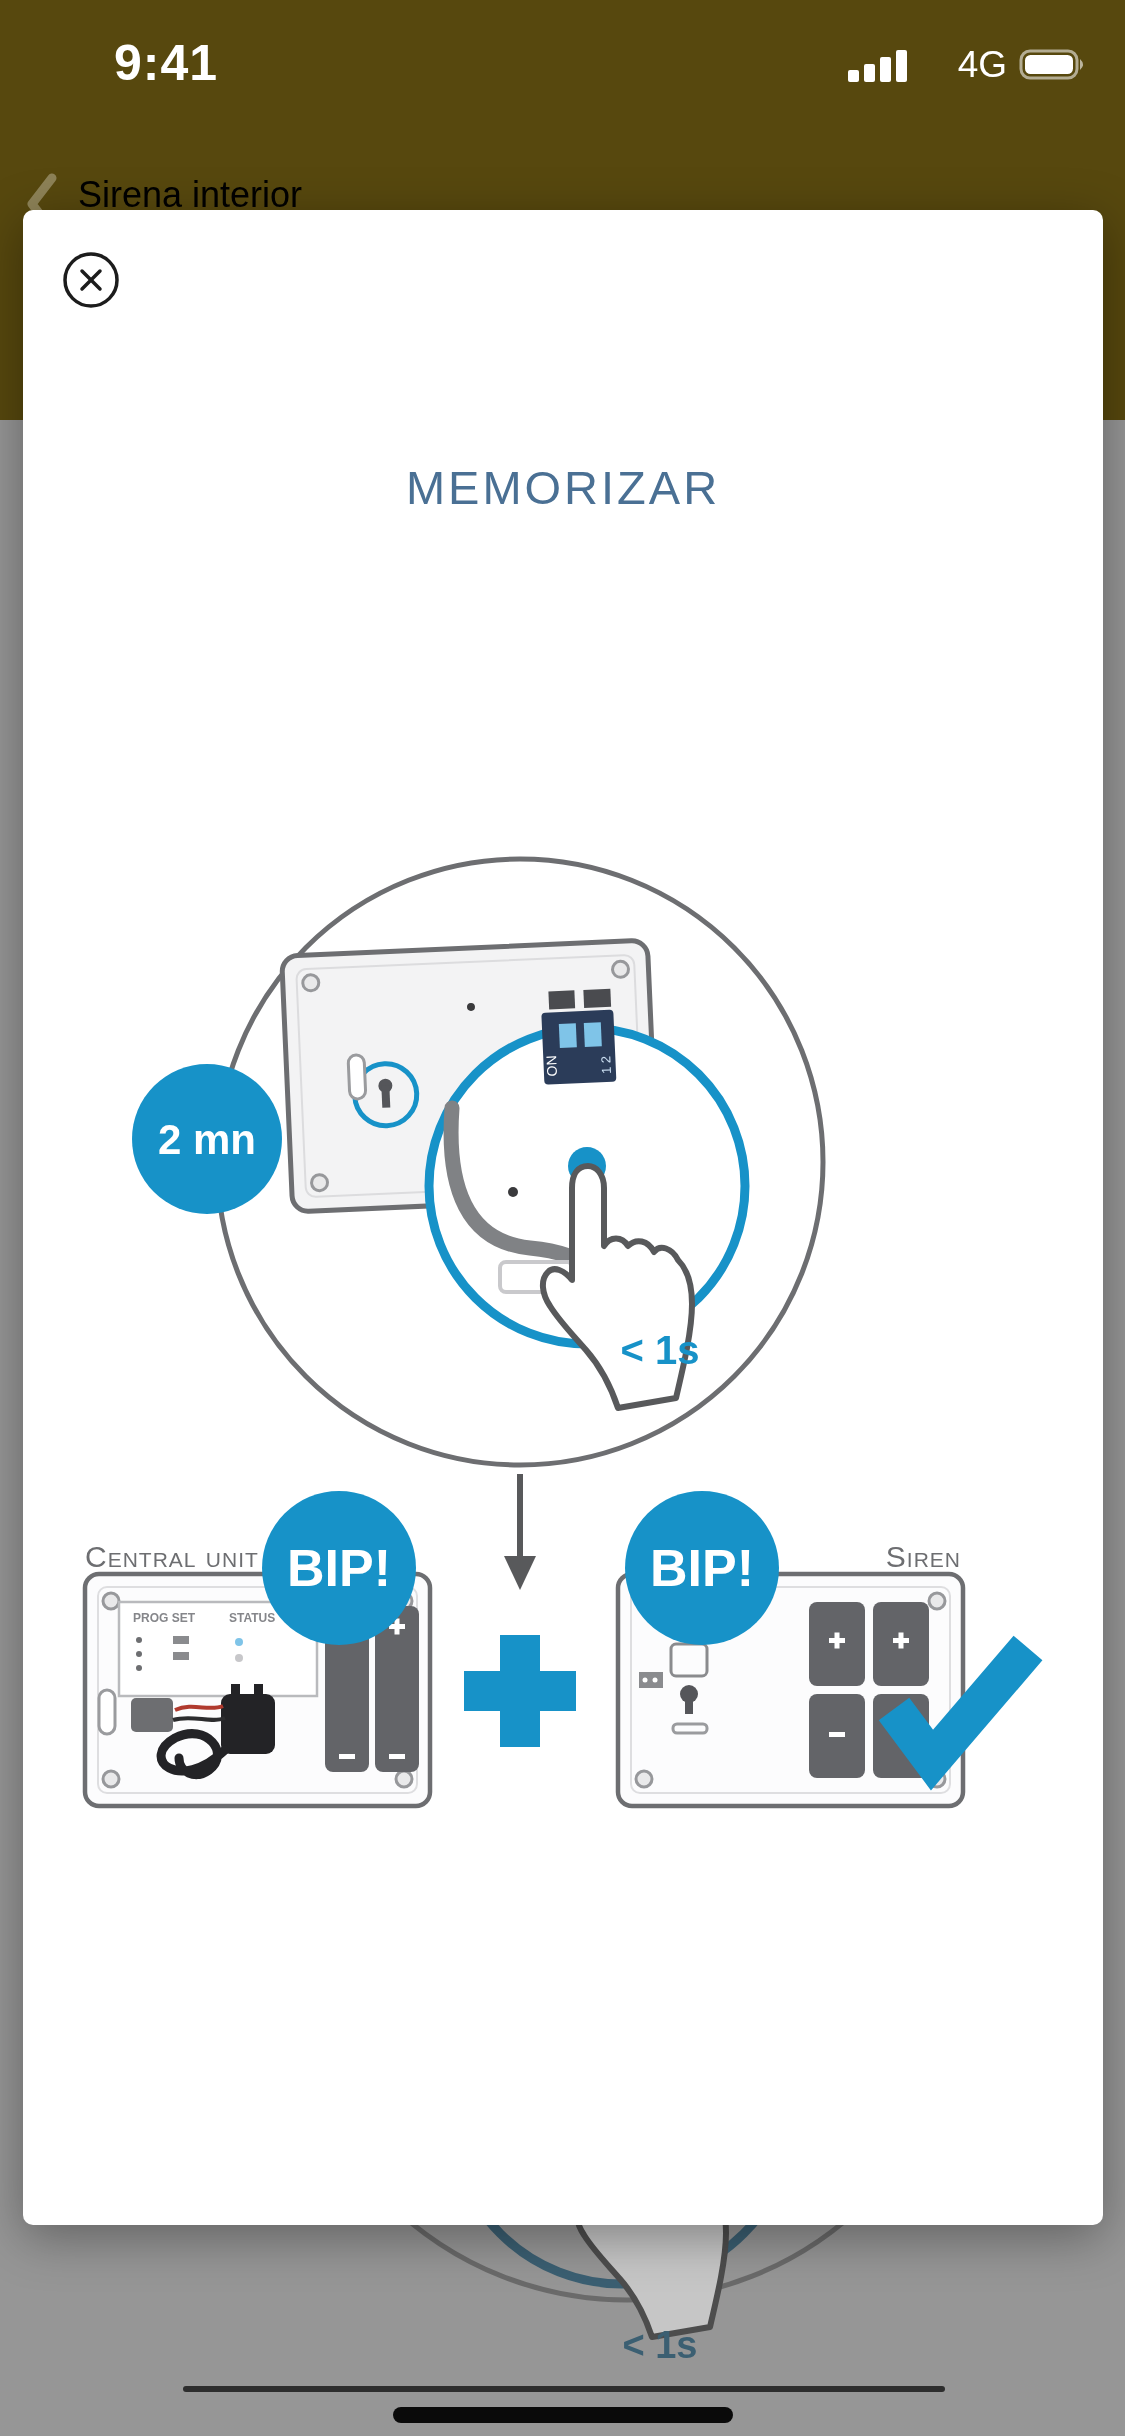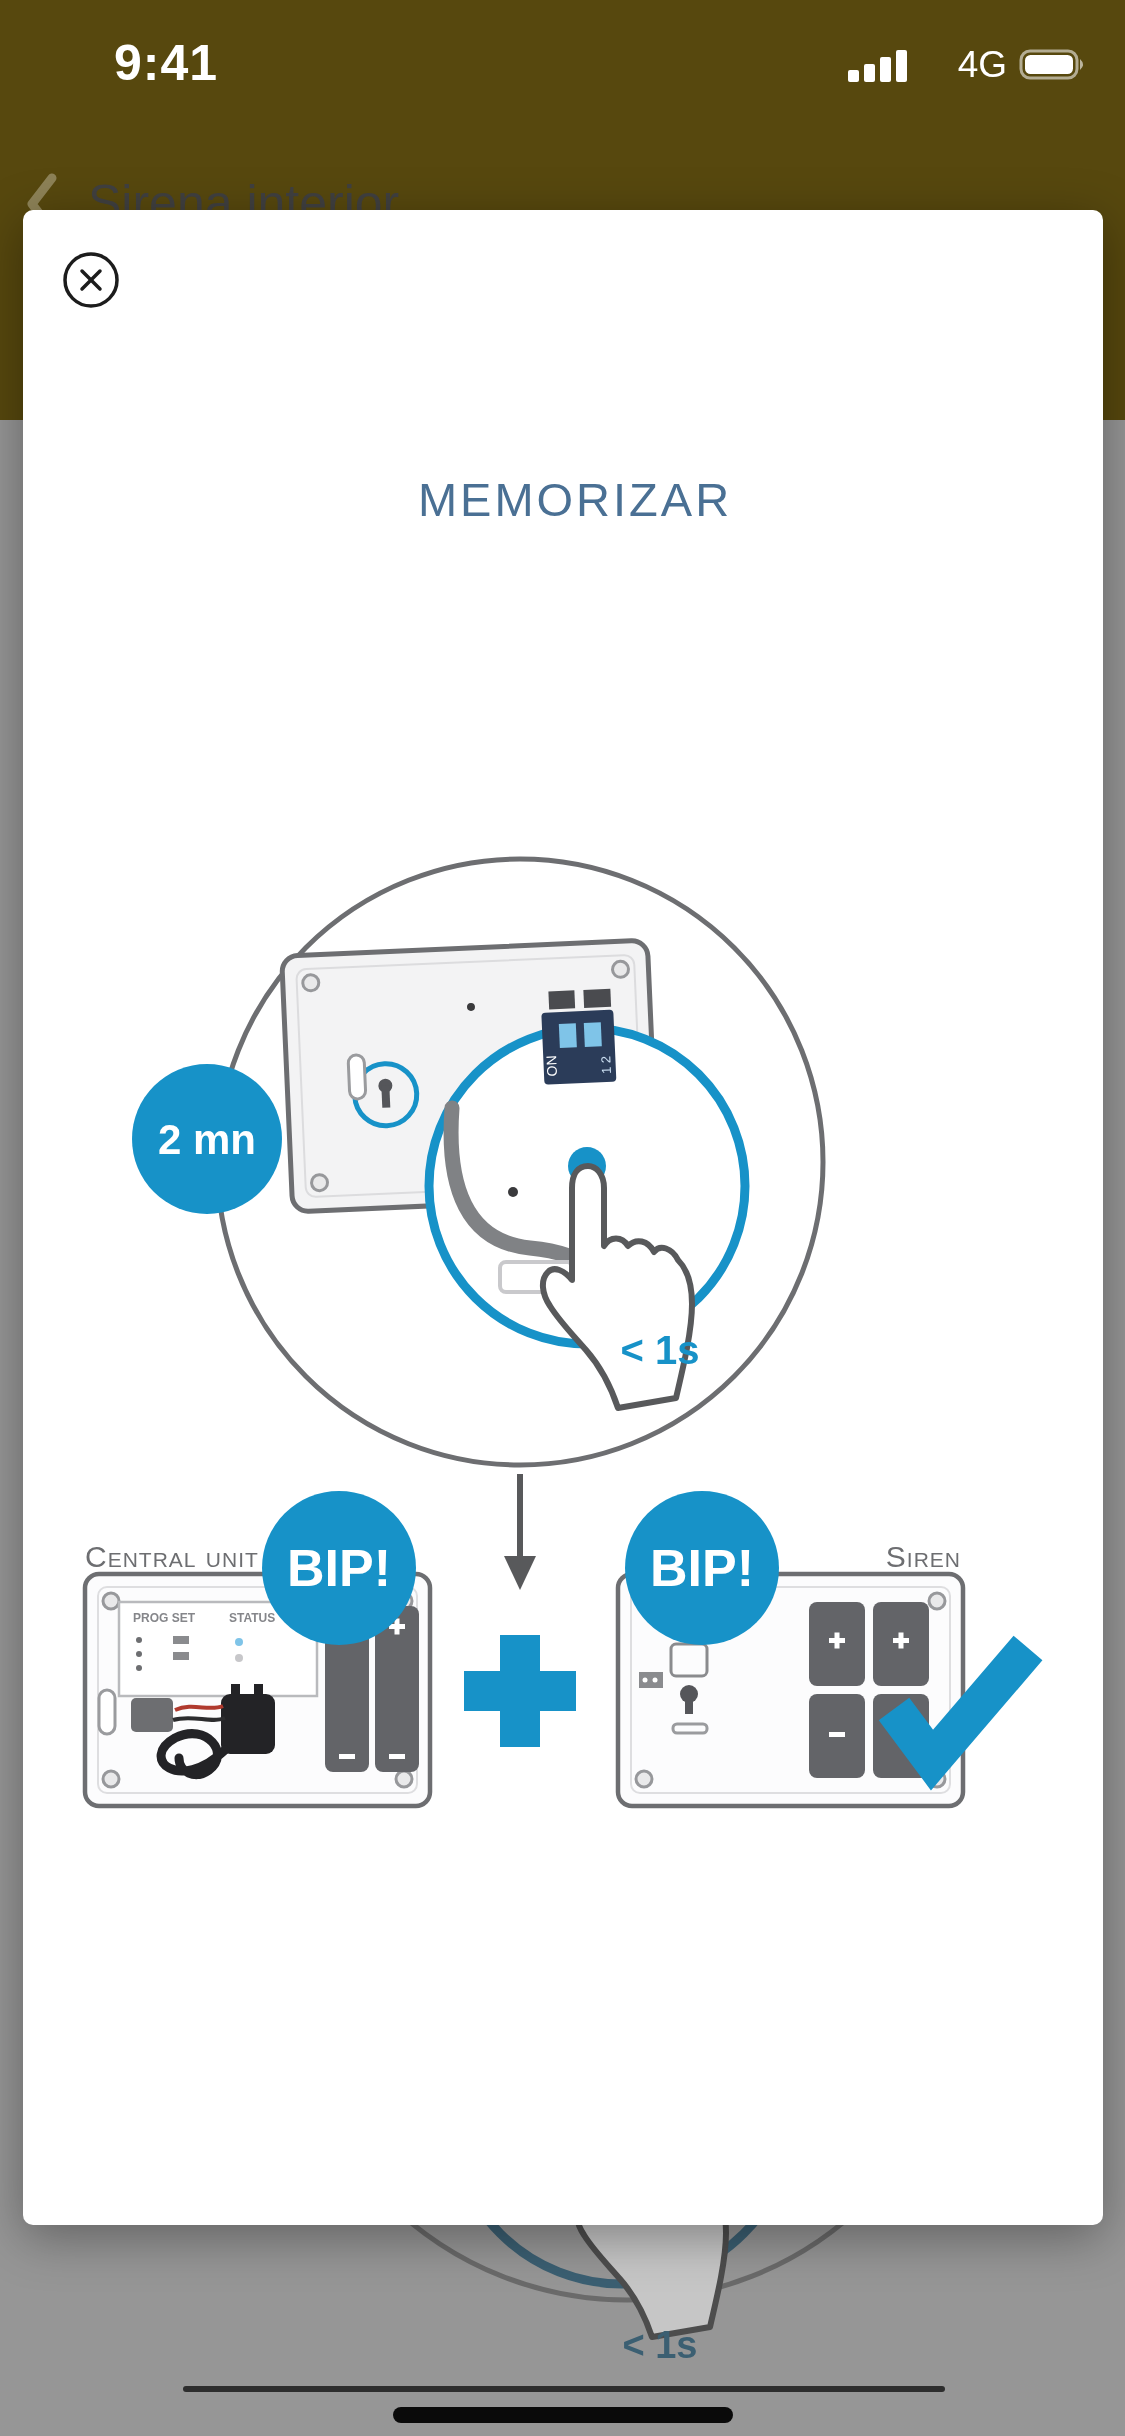--- a/index.html
+++ b/index.html
@@ -13,32 +13,32 @@
   
   .statusbar{position:absolute;left:0;top:0;width:100%;height:110px;z-index:6;color:#fff;}
   .sb-time{position:absolute;left:88px;top:34px;width:130px;text-align:right;
     font-size:50px;font-weight:bold;letter-spacing:1px;}
   .sb-right{position:absolute;right:36px;top:44px;display:flex;align-items:center;gap:12px;}
   .sb-net{font-size:37px;font-weight:normal;margin-left:36px;}
 
   
   .bg-header{position:absolute;left:0;top:160px;width:100%;height:90px;z-index:1;}
   .bg-header .chev{position:absolute;left:24px;top:12px;}
-  .bg-header .ht{position:absolute;left:88px;top:14px;font-size:50px;color:#404040;}
+  .bg-header .ht{position:absolute;left:78px;top:14px;font-size:36px;color:#000000;}
 
   .dim-layer{position:absolute;left:0;top:0;z-index:1;}
   .dim-line{position:absolute;left:183px;top:2386px;width:762px;height:6px;background:#2d2d2d;border-radius:3px;z-index:1;}
   .home-indicator{position:absolute;left:calc(50% - 170px);bottom:13px;width:340px;height:16px;
     border-radius:8px;background:#0a0a0a;z-index:8;}
 
   
   .modal{position:absolute;left:23px;top:210px;width:1080px;height:2015px;background:#fff;
     border-radius:10px;box-shadow:0 12px 50px rgba(0,0,0,.35);z-index:4;}
   .close-btn{position:absolute;left:38px;top:40px;width:60px;height:60px;background:none;border:none;padding:0;cursor:pointer;}
-  .modal-title{position:absolute;left:0;top:250px;width:100%;text-align:center;margin:12px;
+  .modal-title{position:absolute;left:0;top:250px;width:100%;text-align:center;margin:0;
     font-size:47px;font-weight:400;letter-spacing:3px;color:var(--title,#4A7094);}
   .diagram{position:absolute;left:0;top:600px;}
 
   svg text{font-family:"Liberation Sans",sans-serif;}
   .accent-fill{fill:var(--accent,#1792C8);}
   .accent-stroke{stroke:var(--accent,#1792C8);}
   .badge-text{font-size:42px;font-weight:bold;fill:#fff;}
   .bip-text{font-size:52px;font-weight:bold;fill:#fff;}
   .press-text{font-size:40px;font-weight:bold;fill:var(--accent,#1792C8);}
   .device-label{font-size:30px;fill:#6d6e71;}

